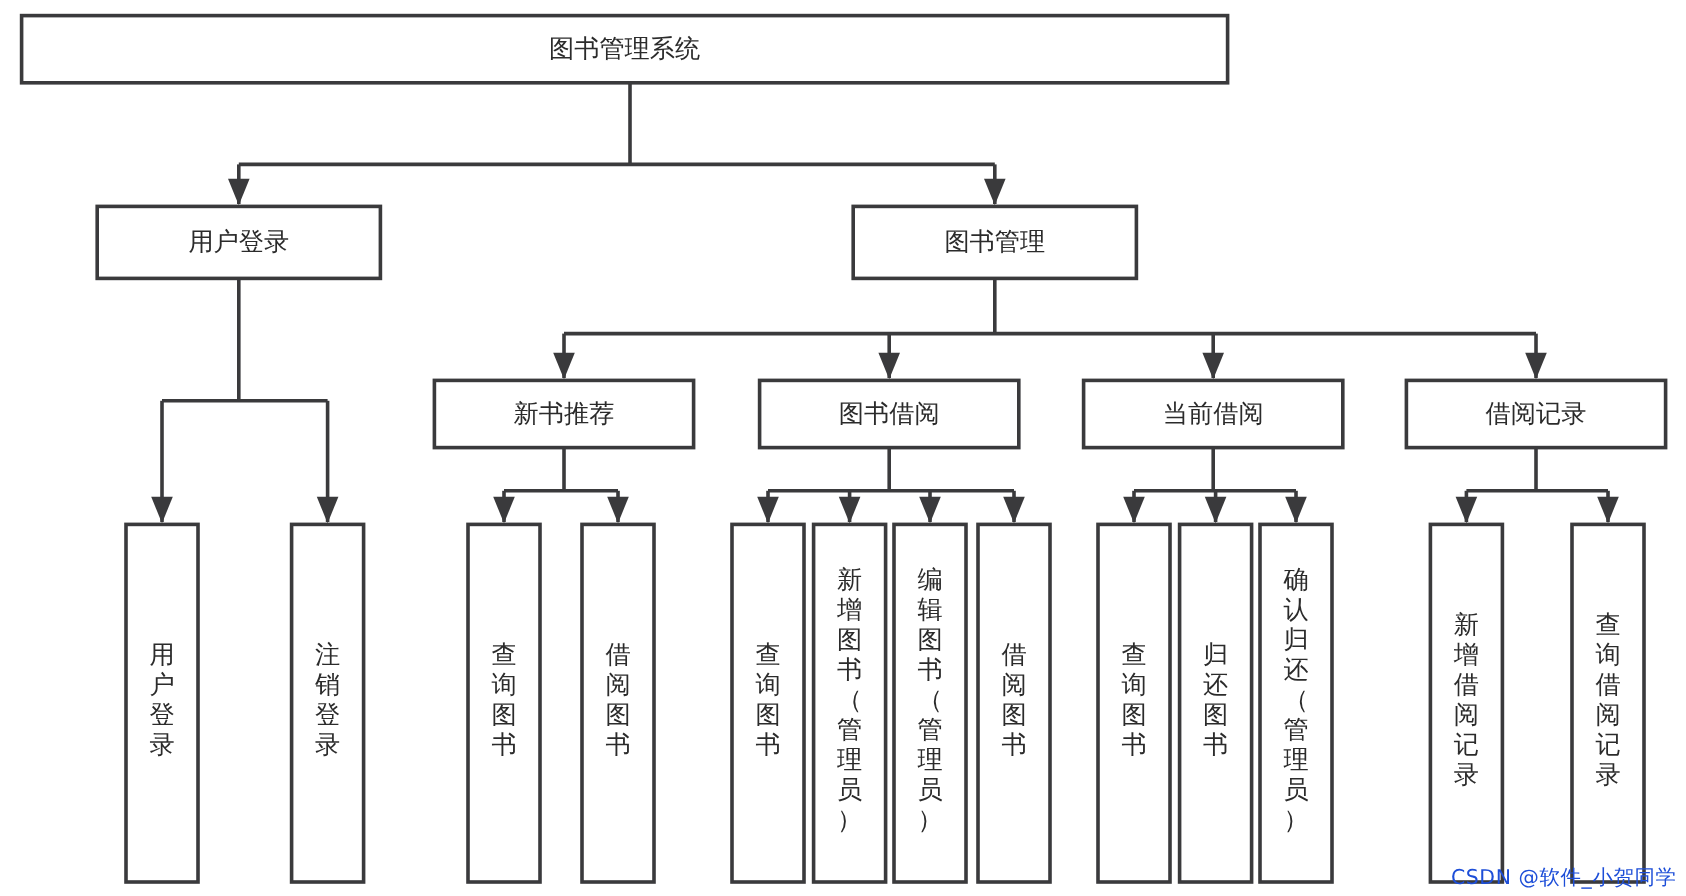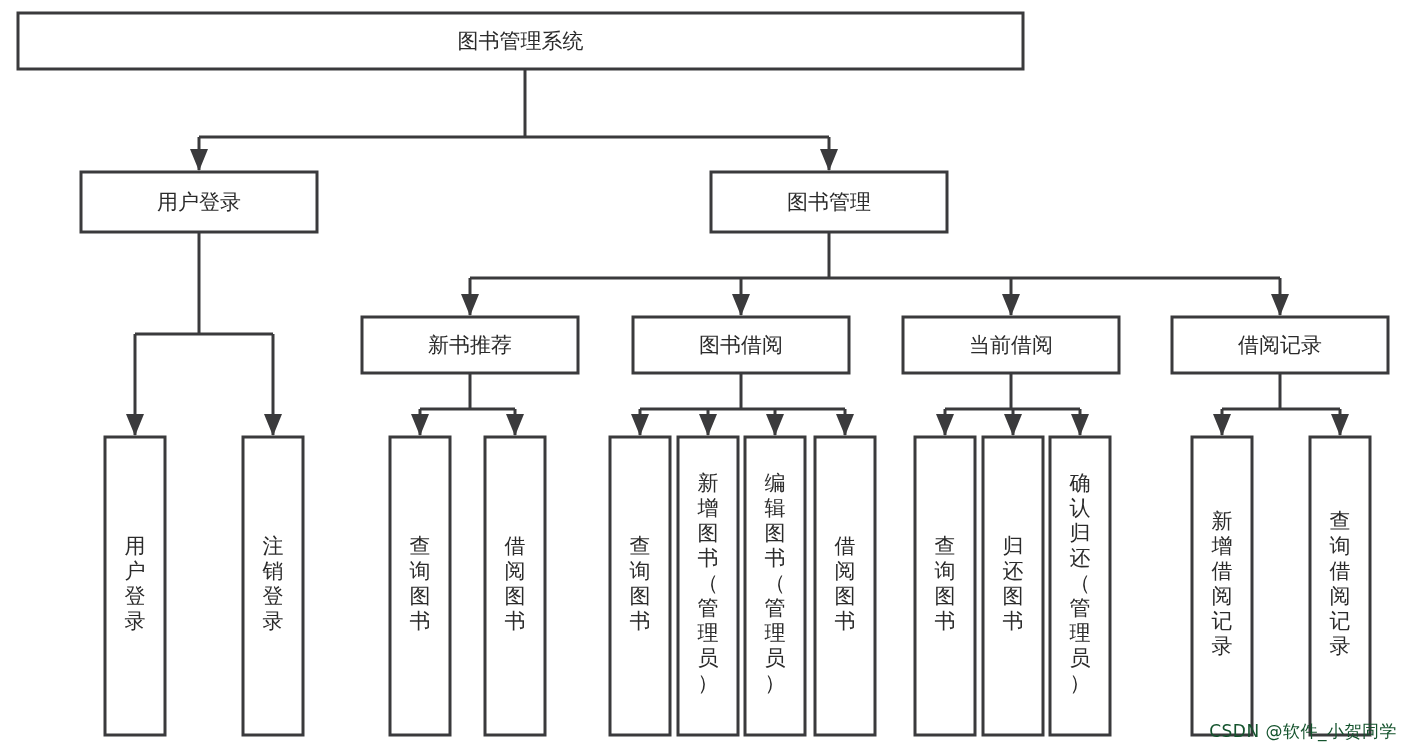--- a/index.html
+++ b/index.html
@@ -52,21 +52,21 @@
   .edge-arrow {
     fill: #3a3a3c;
     stroke: none;
   }
   .watermark-text {
     position: absolute;
     right: 8px;
     bottom: 4px;
     font-family: "DejaVu Sans", "Liberation Sans", sans-serif;
     font-size: 17px;
-    color: #14532d;
+    color: #1d4ed8;
     white-space: nowrap;
     letter-spacing: 0.5px;
     user-select: none;
   }
 </style>
 </head>
 <body>
 
 <div id="diagram-root">
   <svg class="flowchart" viewBox="0 0 1405 747" xmlns="http://www.w3.org/2000/svg">

